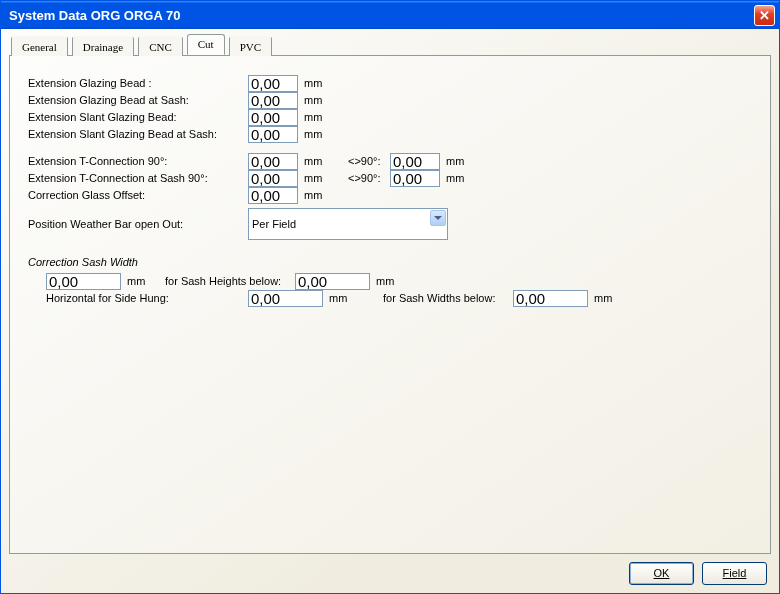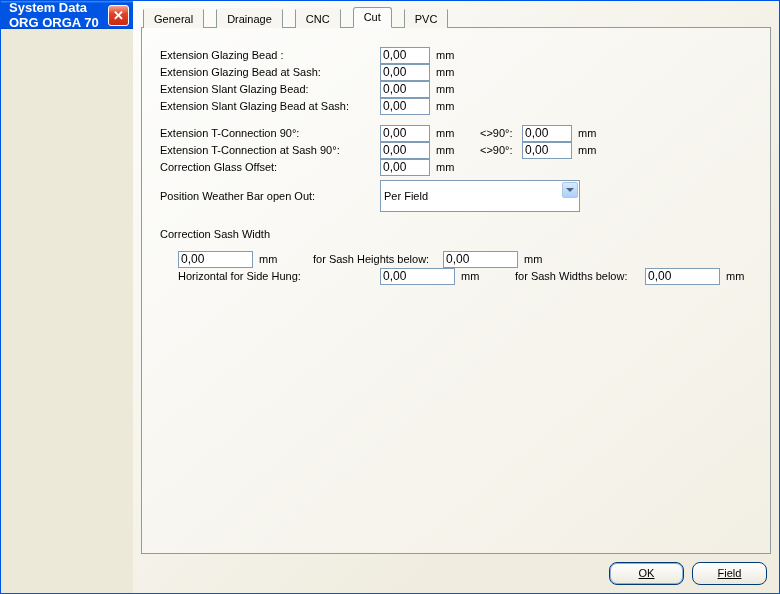--- a/index.html
+++ b/index.html
@@ -9,21 +9,21 @@
     font-size: 11px;
     background: #ece9d8;
   }
   .window {
     width: 780px;
     height: 594px;
     background: #ece9d8;
     border: 1px solid #0054e3;
     position: relative;
     display: flex;
-    flex-direction: row;
+    flex-direction: column;
   }
   .titlebar {
     height: 28px;
     background: linear-gradient(to bottom, #3a95ff 0%, #0054e3 8%, #0054e3 92%, #0046c7 100%);
     color: #fff;
     display: flex;
     align-items: center;
     padding: 0 4px 0 8px;
     font-weight: bold;
     font-size: 13px;
@@ -42,25 +42,26 @@
   }
   .client {
     flex: 1;
     padding: 6px 8px 8px 8px;
     display: flex;
     flex-direction: column;
     background: linear-gradient(to bottom right, #fdfdfc, #f0ede0 70%);
   }
   .tabs {
     display: flex;
-    align-items: center;
-    gap: 12px;
+    align-items: flex-start;
+    gap: 4px;
     position: relative;
     z-index: 2;
     padding-left: 2px;
+    font-family: Liberation Serif, serif;
   }
   .tab {
     padding: 3px 10px 3px 10px;
     background: #f7f6f0;
     border: 1px solid #919b9c;
     border-bottom: none;
     border-radius: 3px 3px 0 0;
     margin-right: 0;
     position: relative;
     top: 1px;
@@ -94,21 +95,21 @@
     margin-bottom: -1px;
   }
   .gap { height: 10px; }
   .lbl { width: 220px; }
   .inp {
     width: 50px;
     height: 17px;
     border: 1px solid #7f9db9;
     background: #fff;
     font-family: Tahoma, sans-serif;
-    font-size: 12px;
+    font-size: 15px;
     padding: 0 2px;
   }
   .inp.w75 { width: 75px; }
   .unit { margin-left: 6px; width: 26px; }
   .mid { margin-left: 18px; width: 42px; }
   .combo {
     width: 200px;
     height: 32px;
     border: 1px solid #7f9db9;
     background: #fff;
@@ -123,34 +124,34 @@
     border: 1px solid #a9c6e7;
     border-radius: 2px;
     display: flex; align-items: center; justify-content: center;
   }
   .combo .arrow::after {
     content: '';
     border-left: 4px solid transparent;
     border-right: 4px solid transparent;
     border-top: 4px solid #4d6185;
   }
-  .section-title { margin-top: 12px; margin-bottom: 10px; }
+  .section-title { margin-top: 12px; margin-bottom: 4px; font-style: italic; }
   .indent { padding-left: 18px; }
   .buttons {
     display: flex;
     justify-content: flex-end;
     gap: 8px;
     padding: 8px 4px 0 0;
   }
   .btn {
-    width: 75px;
+    width: 65px;
     height: 23px;
     background: linear-gradient(to bottom, #fff, #eceade);
     border: 1px solid #003c74;
-    border-radius: 8px;
+    border-radius: 3px;
     font-family: Tahoma, sans-serif;
     font-size: 11px;
     cursor: pointer;
     text-align: center;
     line-height: 21px;
   }
   .btn.default {
     box-shadow: inset 0 0 0 1px #88b1e0;
   }
   .col2lbl { width: 130px; }
@@ -232,21 +233,21 @@
         </div>
       </div>
 
       <div class="gap"></div>
 
       <div class="section-title">Correction Sash Width</div>
 
       <div class="row indent">
         <input class="inp w75" value="0,00" style="">
         <span class="unit">mm</span>
-        <span class="col2lbl" style="margin-left:28px">for Sash Heights below:</span>
+        <span class="col2lbl" style="margin-left:12px">for Sash Heights below:</span>
         <input class="inp w75" value="0,00" style="">
         <span class="unit">mm</span>
       </div>
       <div class="row indent">
         <span style="width:202px">Horizontal for Side Hung:</span>
         <input class="inp w75" value="0,00" style="">
         <span class="unit">mm</span>
         <span class="col2lbl" style="margin-left:28px">for Sash Widths below:</span>
         <input class="inp w75" value="0,00" style="">
         <span class="unit">mm</span>

